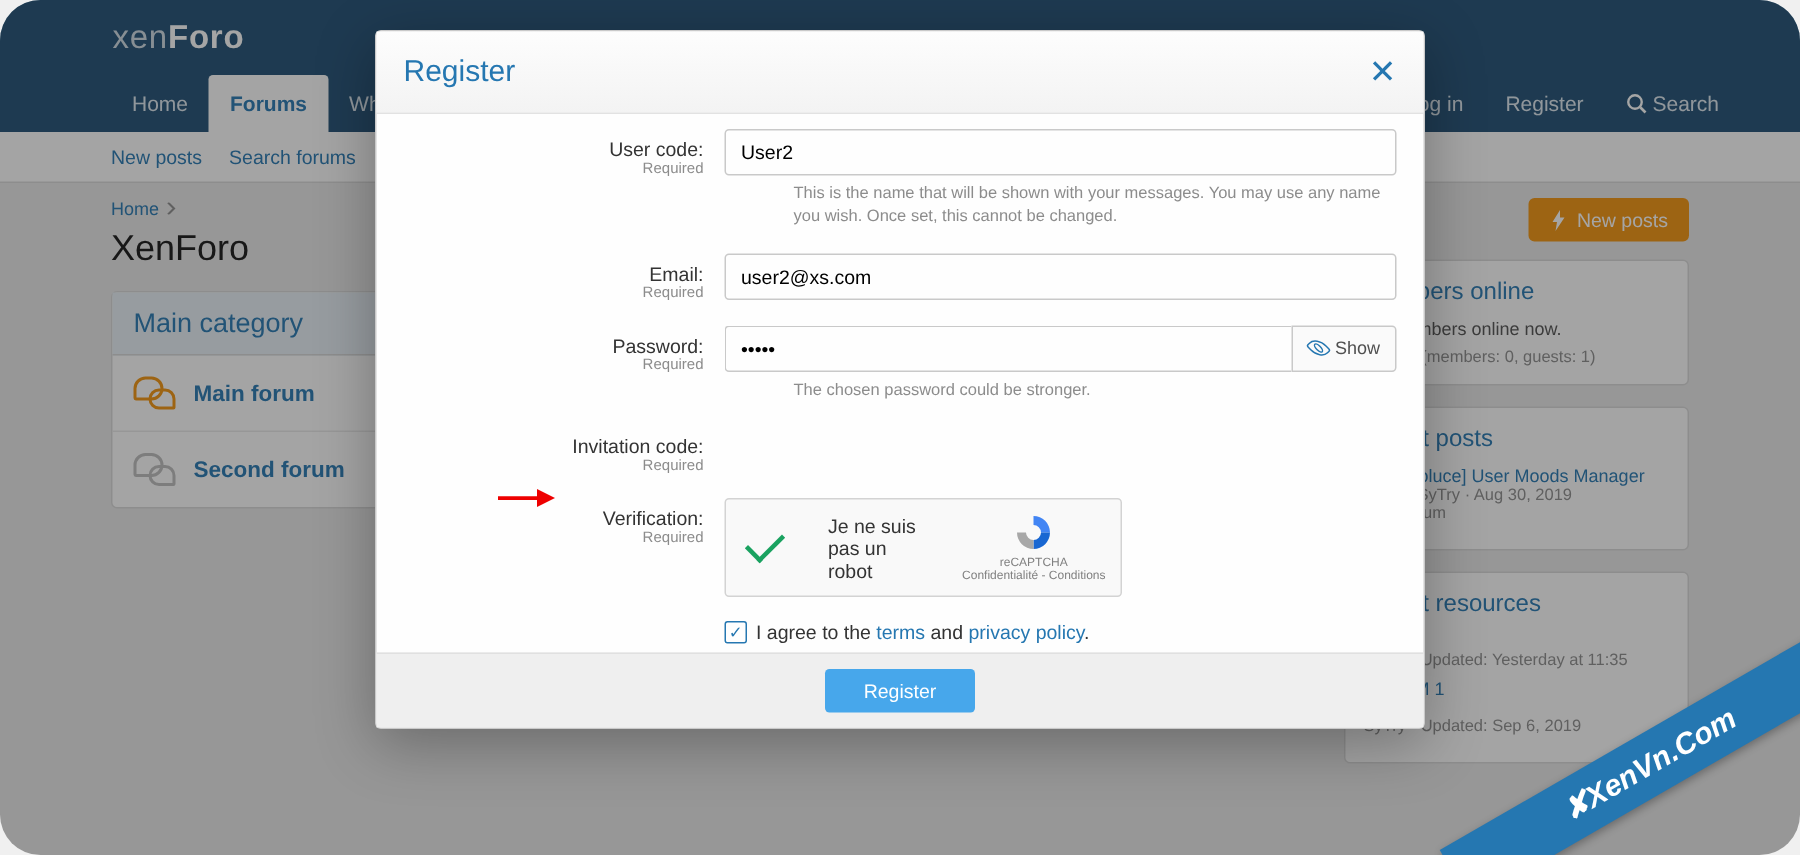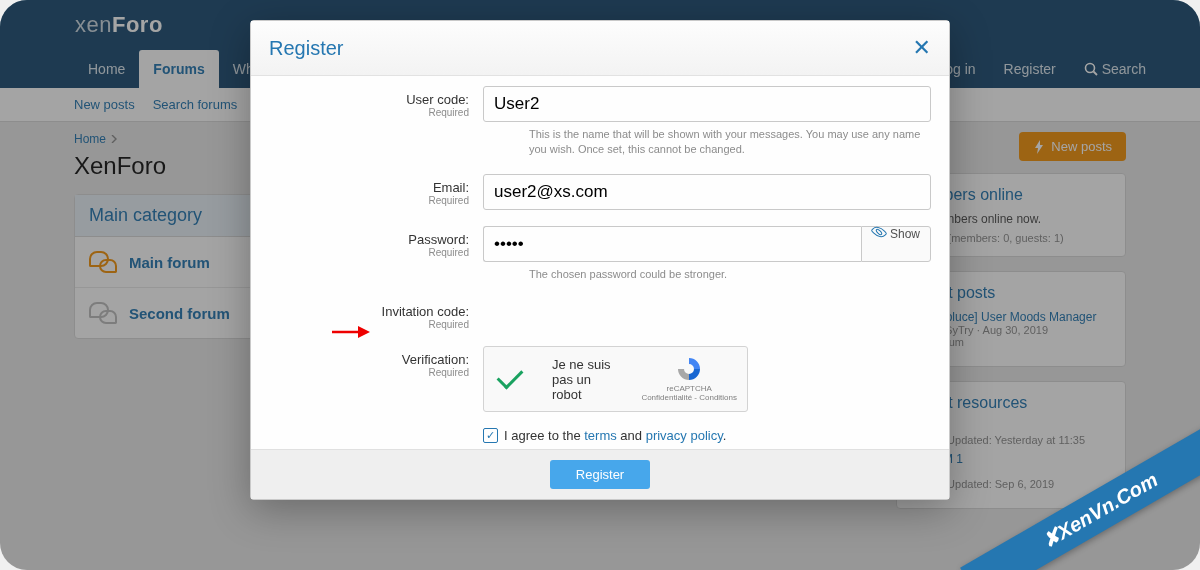--- a/index.html
+++ b/index.html
@@ -52,25 +52,25 @@
 .overlay { position: absolute; inset: 0; background: rgba(30,30,30,.4); display: flex; align-items: flex-start; justify-content: center; padding-top: 20px; }
 .modal { width: 700px; background: #fefefe; border: 1px solid #c9c9c9; border-radius: 4px; box-shadow: 0 10px 40px rgba(0,0,0,.3); max-height: 540px; display: flex; flex-direction: column; }
 .modalhead { display: flex; align-items: center; justify-content: space-between; padding: 14px 18px; border-bottom: 1px solid #e2e2e2; background: linear-gradient(#fdfdfd,#f3f3f3); }
 .modaltitle { color: #2577b1; font-size: 20px; font-weight: 400; }
 .closebtn { color: #2577b1; font-size: 22px; cursor: pointer; font-weight: 300; }
 .modalbody { flex: 1; overflow-y: auto; }
 .formrow { display: flex; padding: 10px 18px 6px; gap: 14px; }
 .formlabel { width: 200px; text-align: right; font-size: 13px; color: #333; padding-top: 6px; }
 .req { display: block; font-size: 10px; color: #8c8c8c; }
 .formctrl { flex: 1; }
-.input { width: 100%; padding: 7px 10px; font-size: 17px; border: 1px solid #c9c9c9; border-radius: 3px; background: #fefefe; }
+.input { width: 100%; padding: 7px 10px; font-size: 13px; border: 1px solid #c9c9c9; border-radius: 3px; background: #fefefe; }
 .hint { font-size: 11px; color: #8c8c8c; margin-top: 5px; line-height: 1.4; margin-left: 46px; }
 .pwwrap { display: flex; }
 .pwwrap .input { border-radius: 3px 0 0 3px; border-right: none; }
-.showbtn { display: flex; gap: 4px; padding: 0 10px; border: 1px solid #c9c9c9; border-radius: 0 3px 3px 0; background: #fafafa; font-size: 12px; cursor: pointer; color: #505050; }
+.showbtn { display: flex; align-items: center; gap: 4px; padding: 0 10px; border: 1px solid #c9c9c9; border-radius: 0 3px 3px 0; background: #fafafa; font-size: 12px; cursor: pointer; color: #505050; }
 .eyeicon { width: 14px; height: 10px; border: 1.5px solid #2577b1; border-radius: 70% 15%; transform: rotate(45deg); position: relative; }
 .eyeicon::after { content: ""; position: absolute; inset: 2px; border: 1.5px solid #2577b1; border-radius: 50%; }
 .captcha { border: 1px solid #d3d3d3; border-radius: 3px; width: 265px; height: 66px; display: flex; align-items: center; padding: 0 10px; gap: 26px; background: #f9f9f9; position: relative; }
 .check { width: 24px; height: 14px; border-left: 3px solid #1aa260; border-bottom: 3px solid #1aa260; transform: rotate(-45deg); margin: 0 4px 6px; }
 .captcha .ctext { font-size: 13px; color: #333; flex: 1; }
 .captcha .rbadge { text-align: center; font-size: 8px; color: #808080; }
 .captcha .rbadge svg { display: block; margin: 0 auto 2px; }
 .agree { display: flex; align-items: center; gap: 6px; font-size: 13px; color: #333; }
 .agree a { color: #2577b1; }
 .cbox { width: 15px; height: 15px; border: 1.5px solid #2577b1; border-radius: 2px; display: flex; align-items: center; justify-content: center; color: #2577b1; font-size: 11px; }

